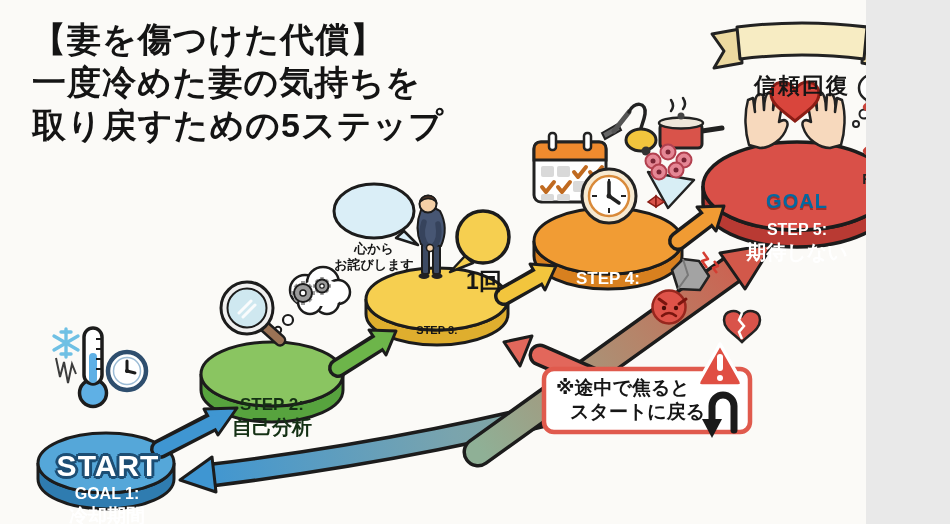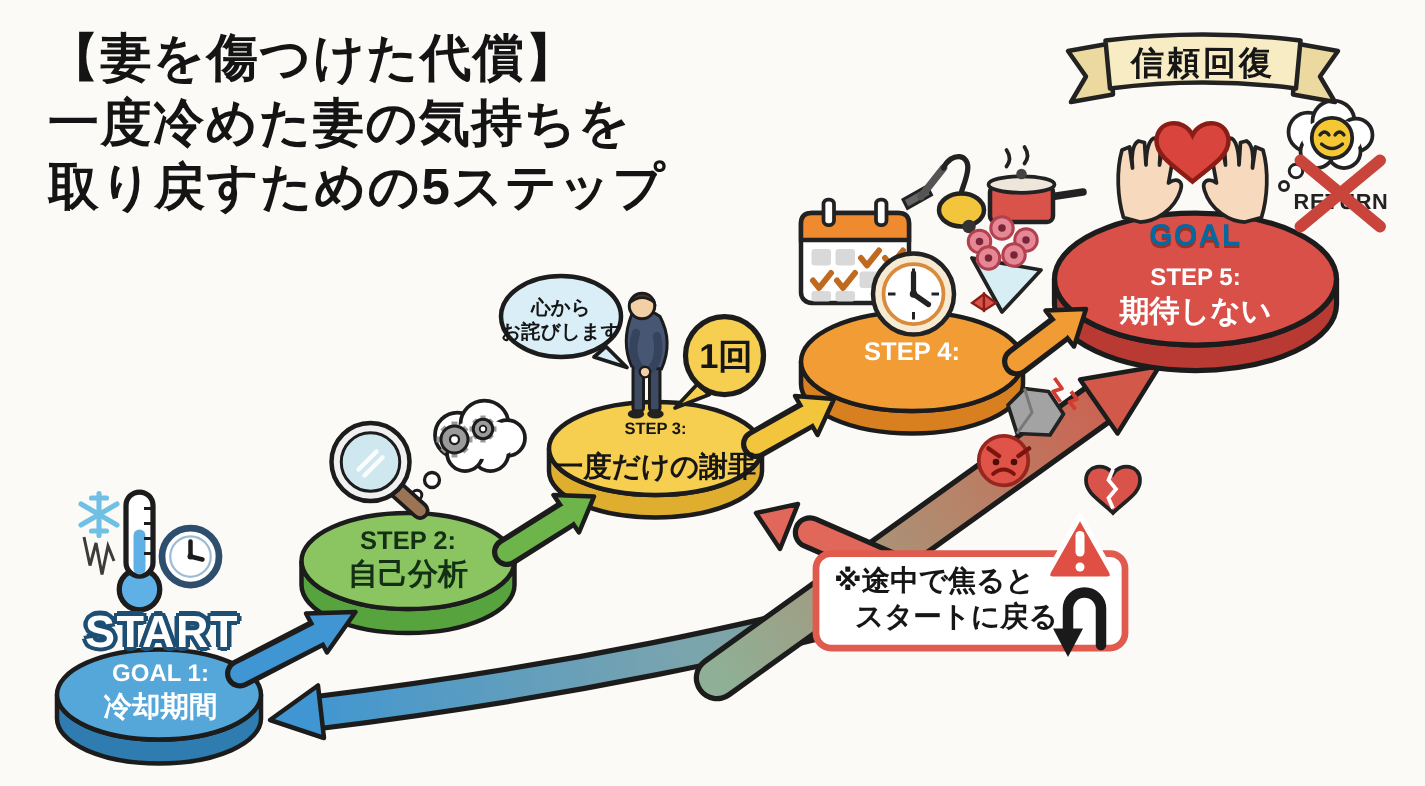--- a/index.html
+++ b/index.html
@@ -1,19 +1,19 @@
 <!DOCTYPE html>
 <html><head>
 <meta charset="utf-8">
 <style>
   html,body{margin:0;padding:0;background:#e9e9e9;}
-  .stage{position:relative;width:950px;height:524px;background:#fbfaf7;overflow:hidden;
+  .stage{position:relative;width:866px;height:524px;background:#fbfaf7;overflow:hidden;
          font-family:"Liberation Sans","DejaVu Sans",sans-serif;}
   svg.scene{position:absolute;left:0;top:0;}
-  .t{position:absolute;transform:translateX(-50%);font-weight:800;white-space:nowrap;line-height:1;}
+  .t{position:absolute;transform:translateX(-50%);font-weight:800;white-space:nowrap;line-height:1;margin-top:44px;}
   .tl{position:absolute;font-weight:700;white-space:nowrap;line-height:1;}
   .title{position:absolute;left:32px;top:18px;color:#141414;font-weight:800;
          font-size:34px;line-height:1.27;letter-spacing:1px;}
   .wht{color:#ffffff;}
   .blk{color:#161616;}
   .grn{color:#143014;}
   .badge-start{color:#fff;font-size:30px;letter-spacing:1px;
     text-shadow:-2px -2px 0 #1d4e74,2px -2px 0 #1d4e74,-2px 2px 0 #1d4e74,2px 2px 0 #1d4e74,
                 0 -3px 0 #1d4e74,0 3px 0 #1d4e74,-3px 0 0 #1d4e74,3px 0 0 #1d4e74;}
   .badge-goal{color:#0369a1;font-size:20px;letter-spacing:1px;text-shadow:0 2px 0 #a32e28;}
@@ -320,21 +320,20 @@
 <div class="t blk" style="left:802px;top:31px;font-size:22px;letter-spacing:2px;">信頼回復</div>
 
 <div class="t badge-start" style="left:108px;top:407px;">START</div>
 <div class="t wht" style="left:107px;top:442px;font-size:16px;">GOAL 1:</div>
 <div class="t wht" style="left:107px;top:462px;font-size:19px;">冷却期間</div>
 
 <div class="t grn" style="left:272px;top:352px;font-size:17px;">STEP 2:</div>
 <div class="t grn" style="left:272px;top:373px;font-size:20px;">自己分析</div>
 
 <div class="t blk" style="left:437px;top:281px;font-size:11px;">STEP 3:</div>
-<div class="t blk" style="left:437px;top:302px;font-size:19px;">一度だけの謝罪</div>
 
 <div class="t wht" style="left:608px;top:226px;font-size:17px;">STEP 4:</div>
 
 <div class="t badge-goal" style="left:797px;top:147px;">GOAL</div>
 <div class="t wht" style="left:797px;top:178px;font-size:16px;">STEP 5:</div>
 <div class="t wht" style="left:797px;top:198px;font-size:20px;">期待しない</div>
 
 <div class="t blk" style="left:374px;top:198px;font-size:13px;">心から</div>
 <div class="t blk" style="left:374px;top:214px;font-size:13px;">お詫びします</div>
 <div class="t blk" style="left:484px;top:226px;font-size:23px;">1回</div>

